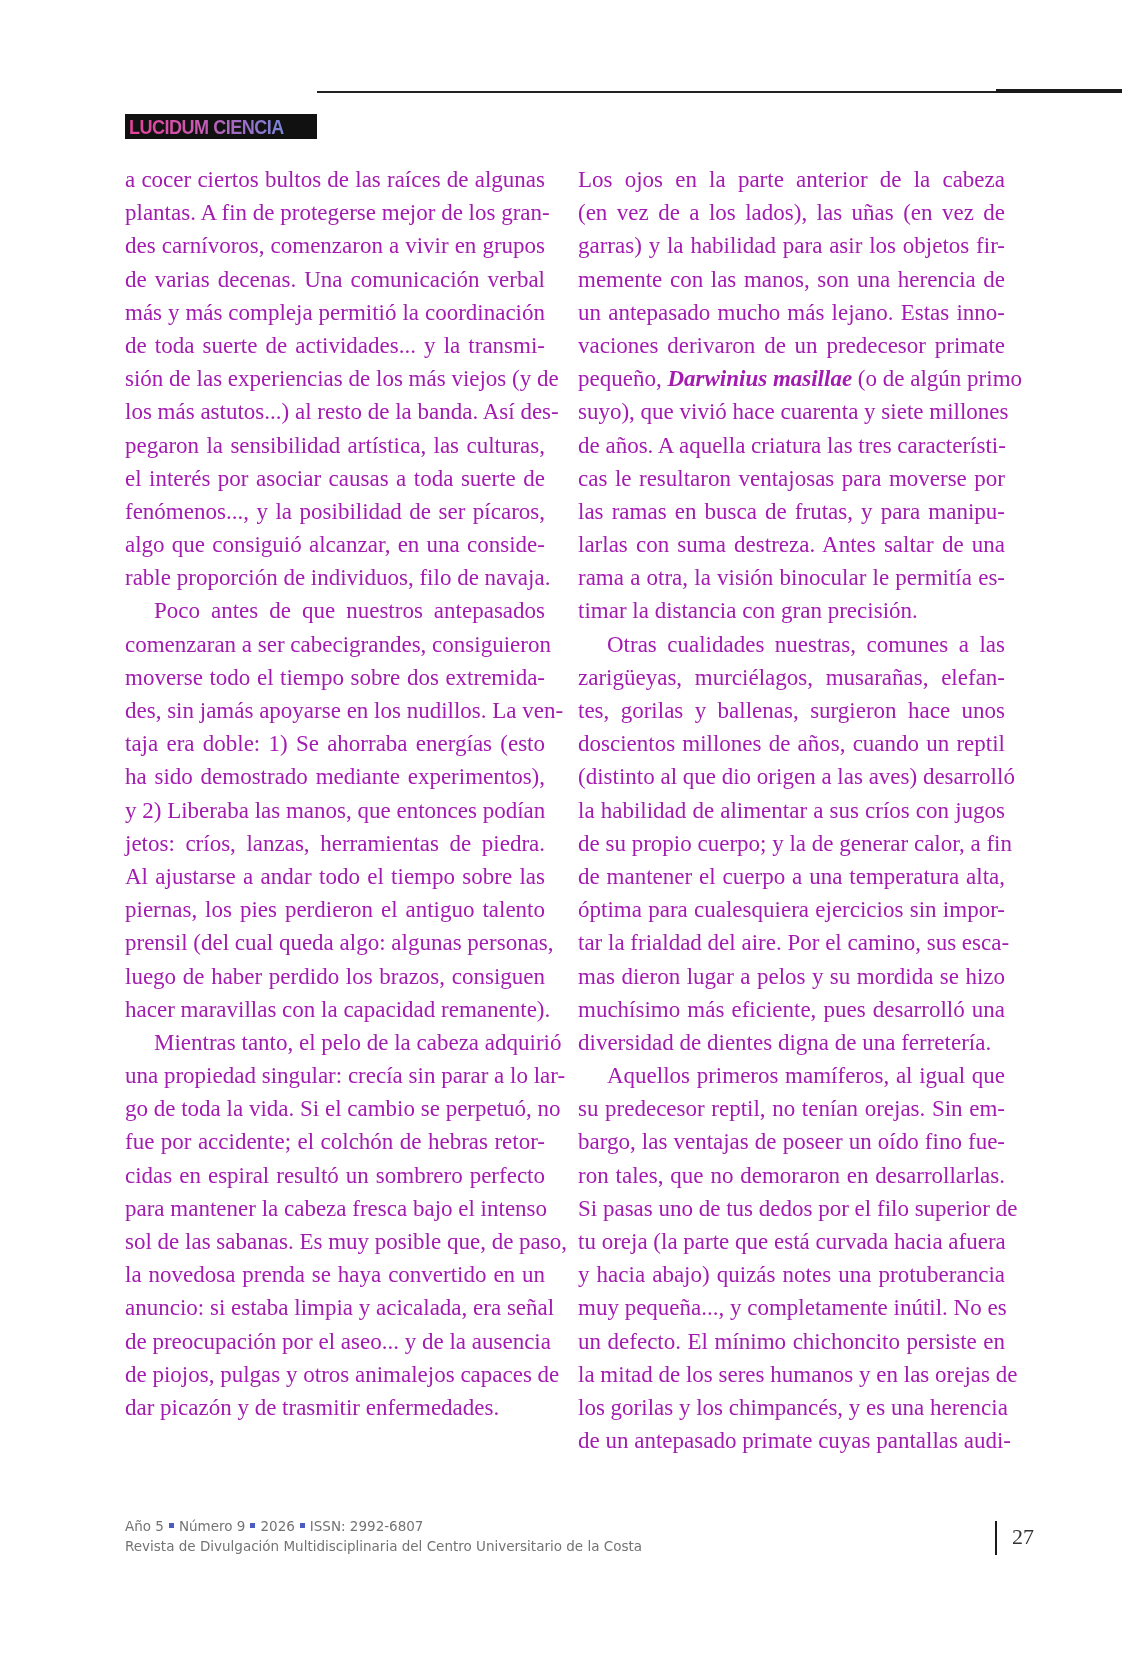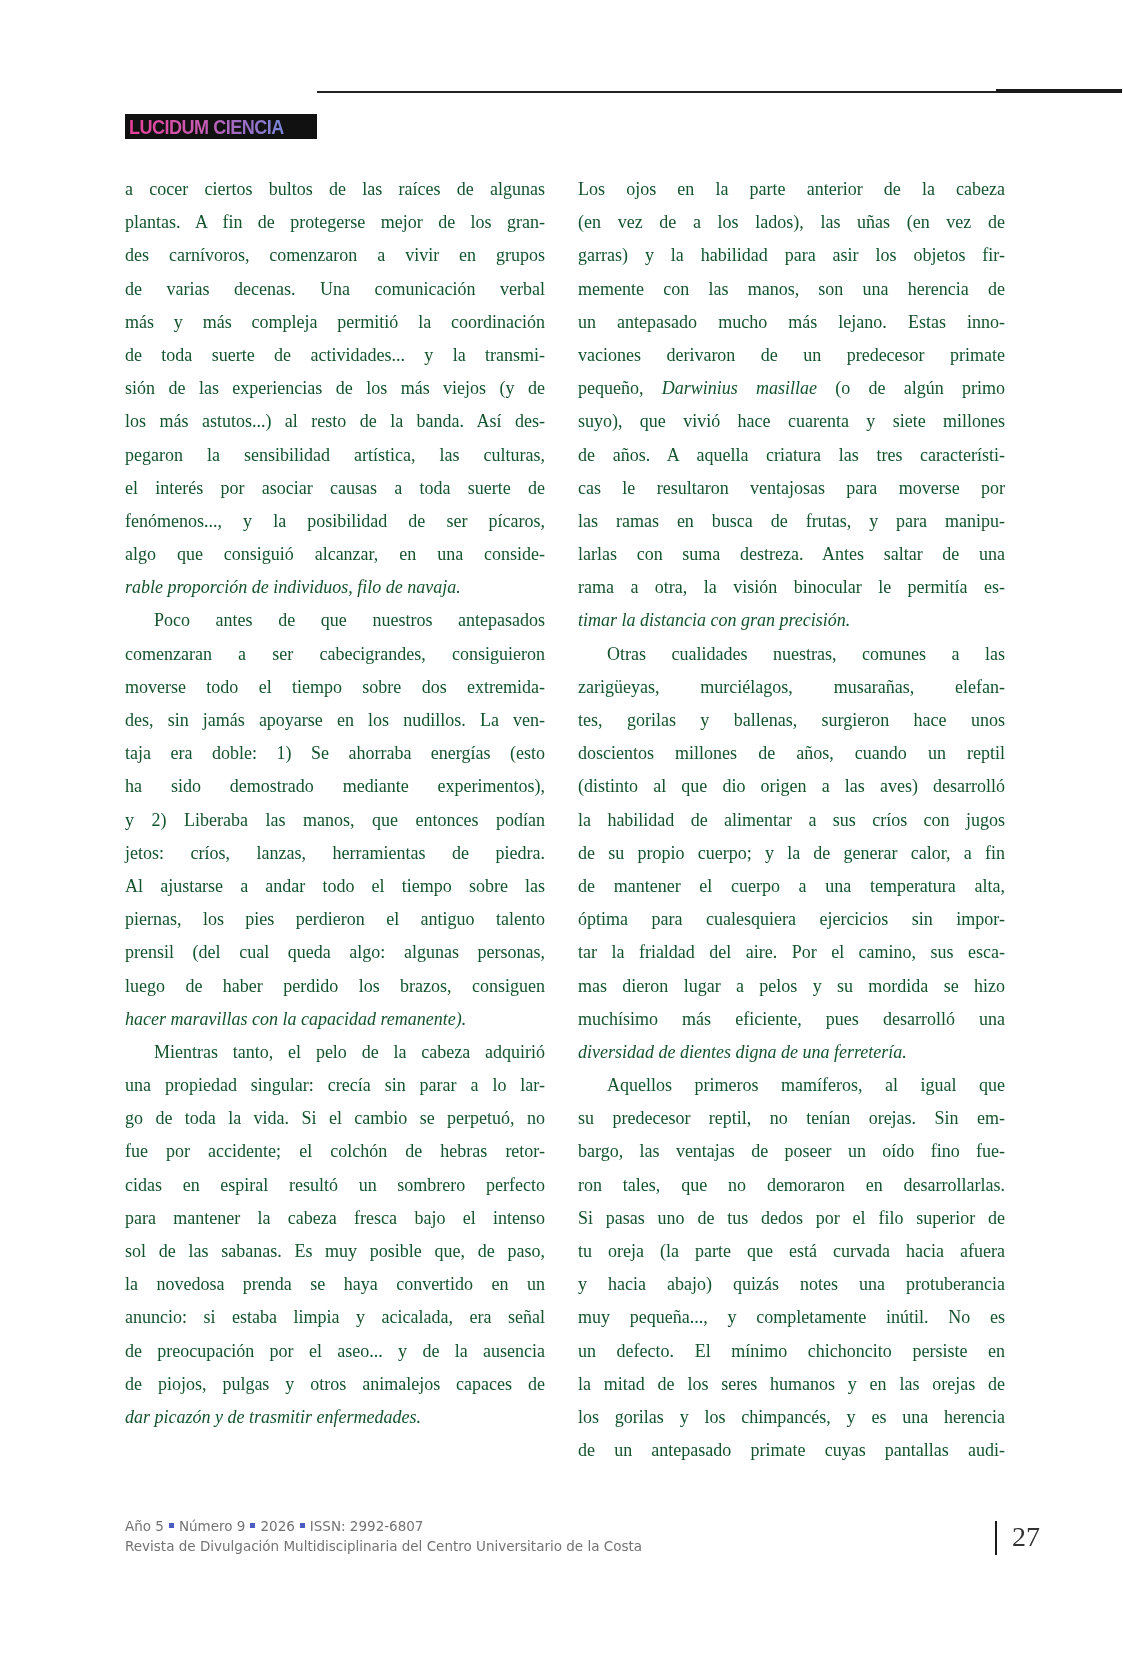--- a/index.html
+++ b/index.html
@@ -52,43 +52,42 @@
     .header-rule-thick {
       position: absolute;
       left: 996px;
       top: 89px;
       width: 126px;
       height: 4px;
       background: #1a1a1a;
     }
     .column {
       position: absolute;
-      top: 173px;
+      top: 163px;
       font-family: "Liberation Serif", "DejaVu Serif", serif;
-      font-size: 18px;
+      font-size: 23px;
       line-height: 33.2px;
-      color: #14532d;
+      color: #a21caf;
     }
     .column.left { left: 125px; width: 420px; }
     .column.right { left: 578px; width: 427px; }
     .line {
       display: block;
       white-space: nowrap;
       text-align: justify;
       text-align-last: justify;
       height: 33.2px;
     }
     .line.last {
       text-align-last: left;
-      font-style: italic;
     }
     .line.indent {
       padding-left: 29px;
     }
-    .italic { font-style: italic; }
+    .italic { font-style: italic; font-weight: bold; }
     .footer {
       position: absolute;
       left: 125px;
       top: 1516px;
       font-family: "DejaVu Sans", sans-serif;
       font-size: 13.5px;
       line-height: 20px;
       color: #737373;
     }
     .footer .bullet {
@@ -107,21 +106,21 @@
       top: 1521px;
       width: 2px;
       height: 34px;
       background: #1a1a1a;
     }
     .page-number {
       position: absolute;
       left: 1012px;
       top: 1522px;
       font-family: "Liberation Serif", serif;
-      font-size: 28px;
+      font-size: 22px;
       color: #333333;
       line-height: 30px;
     }
   </style>
 </head>
 <body>
 
 <div class="header-box">
   <span class="header-title">LUCIDUM CIENCIA</span>
 </div>

